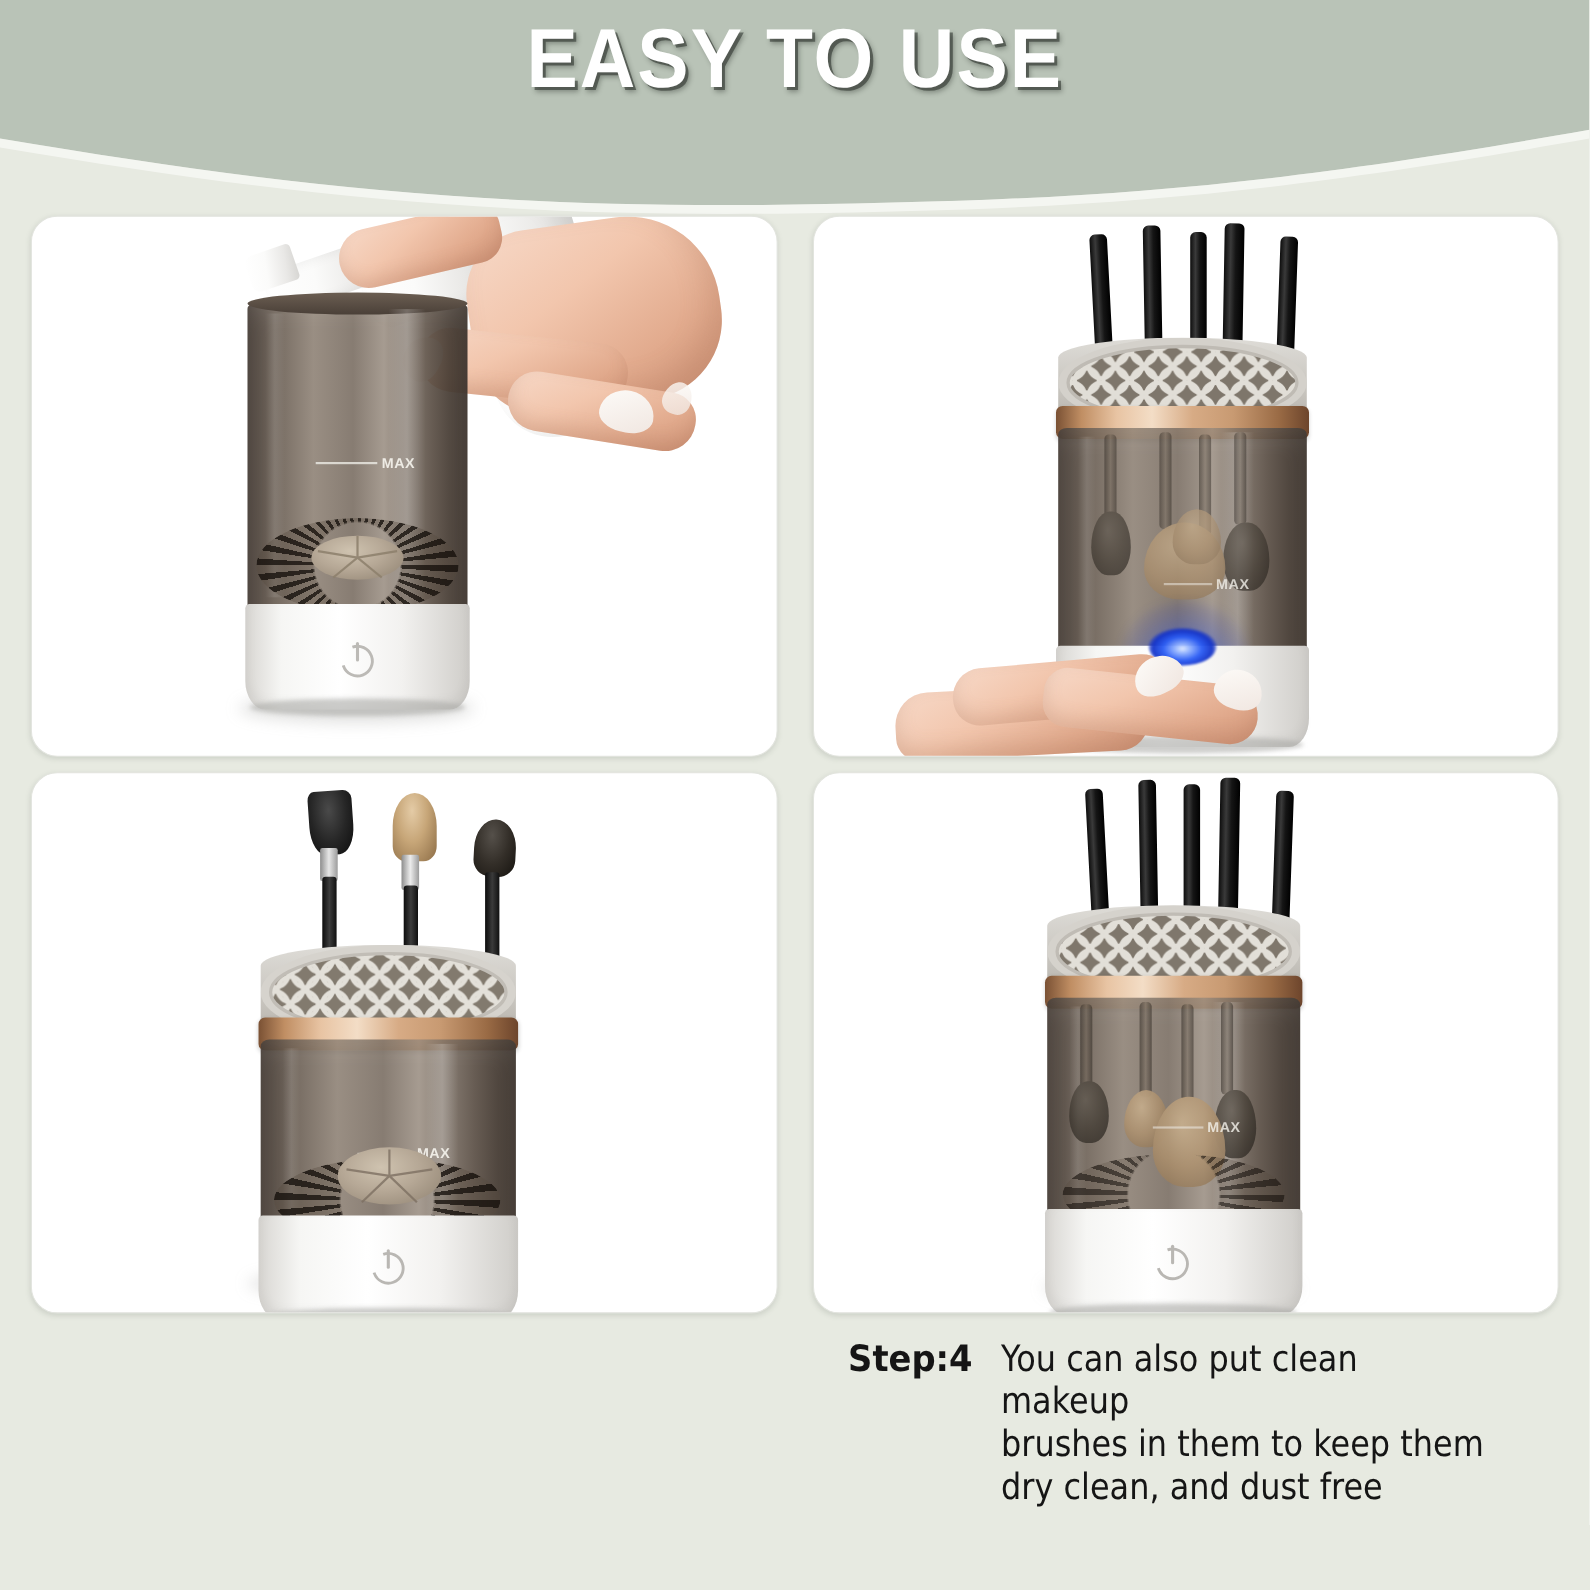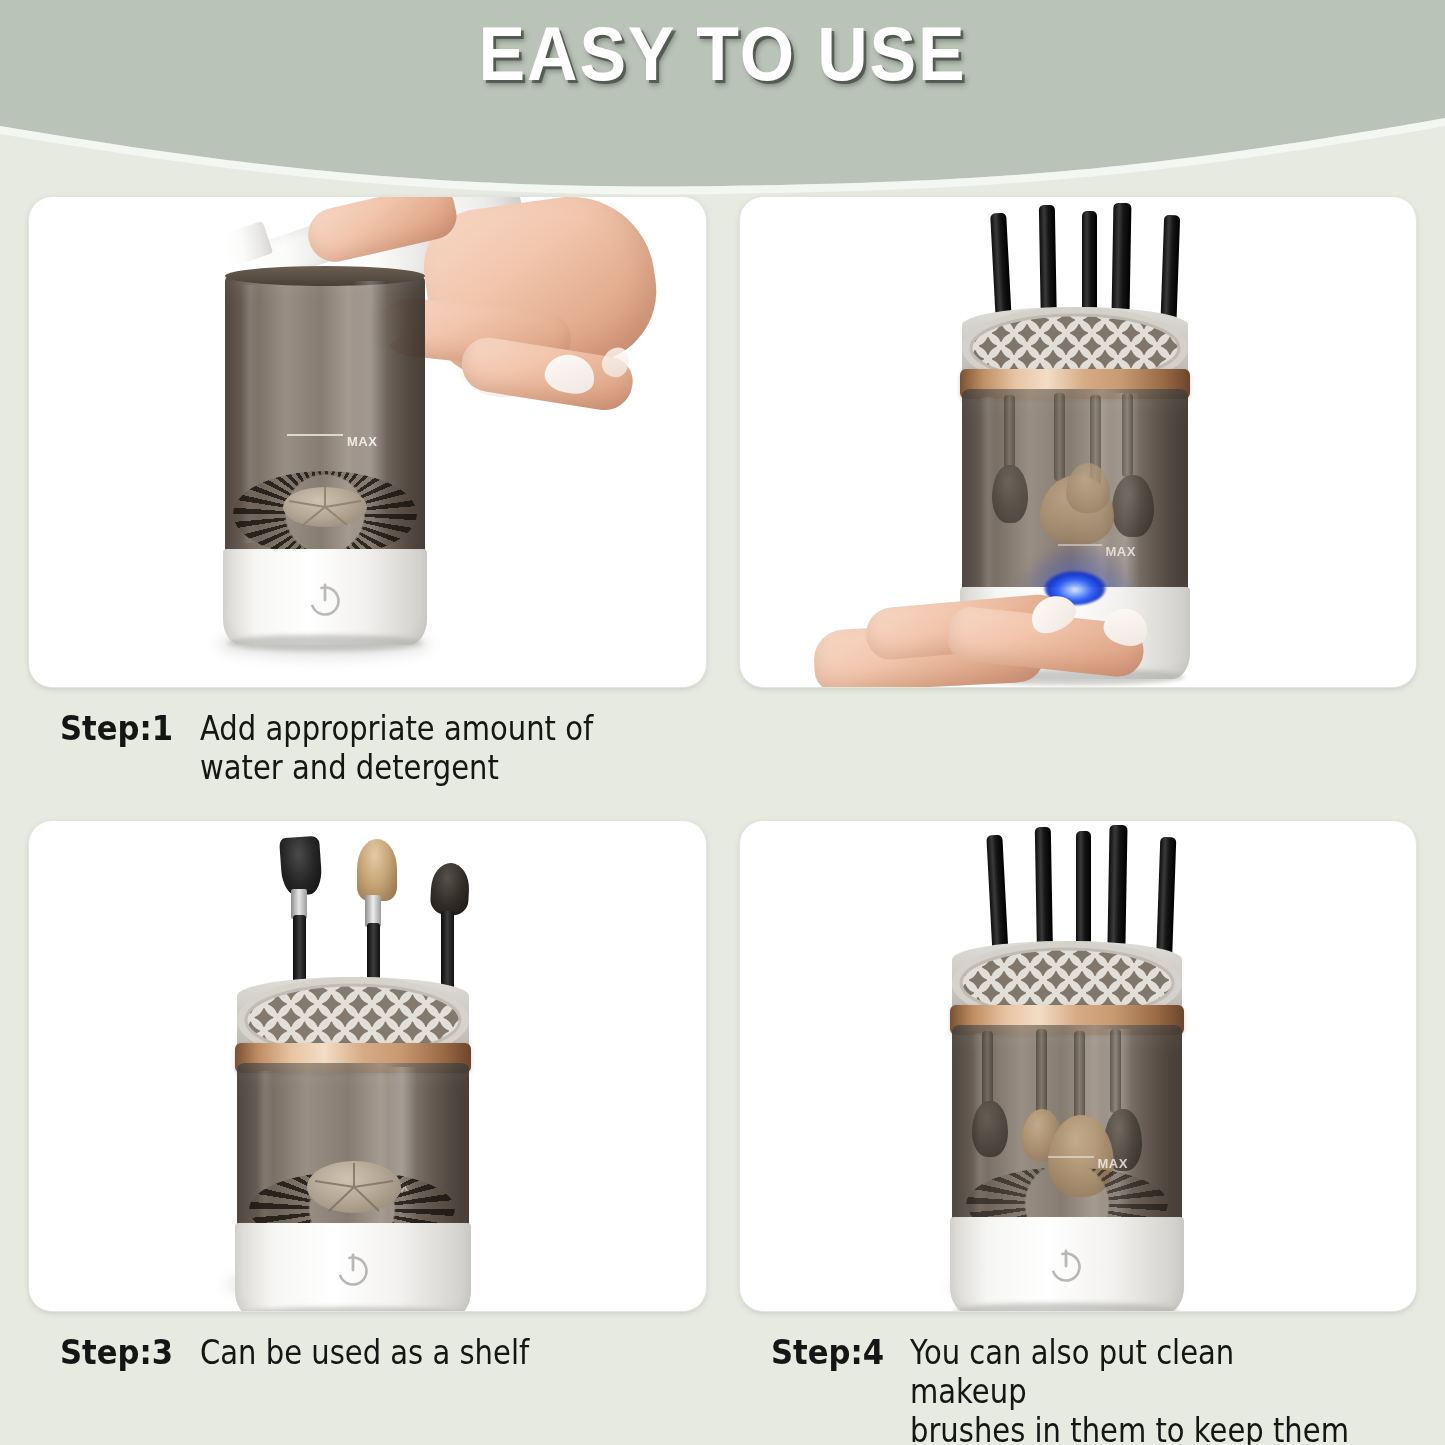--- a/index.html
+++ b/index.html
@@ -135,23 +135,22 @@
     background:rgba(168,168,164,0.55);
     filter:blur(2px);
   }
   .power-icon {
     position:absolute;
     color:#b7b5b1;
   }
 
   .max-line {
     position:absolute;
-    display:flex; 
+    display:flex; align-items:center;
     pointer-events:none;
-    margin-top:21px;
   }
   .max-tick {
     height:2px; width:56px;
     background:rgba(238,236,230,0.80);
   }
   .max-text {
     font-family:"Liberation Sans", sans-serif;
     font-size:13px;
     font-weight:bold;
     letter-spacing:0.5px;
@@ -342,25 +341,20 @@
             <div class="power-icon" style="left:82px; top:30px;">
               <svg width="40" height="40" viewBox="0 0 40 40" style="display:block">
                 <circle cx="20" cy="22" r="13.5" fill="none" stroke="#bcbab6" stroke-width="2.6" stroke-dasharray="64 22" transform="rotate(-110 20 22)"></circle>
                 <line x1="20" y1="6" x2="20" y2="21" stroke="#bcbab6" stroke-width="2.8" stroke-linecap="round"></line>
               </svg>
             </div>
           </div>
         </div>
       </div>
 
-      <div class="caption">
-        <span class="caption-label">Step:1</span>
-        <span class="caption-text">Add appropriate amount of
-water and detergent</span>
-      </div>
     </div>
 
     <div class="step-block">
       <div class="photo-card">
 
         <div class="device">
           <div class="shadow-ellipse" style="left:210px; top:448px; width:230px; height:24px;"></div>
 
           <div class="handle" style="left:254px; top:16px; width:16px; height:148px; transform:rotate(-3deg);"></div>
           <div class="handle" style="left:300px; top:8px; width:16px; height:134px; transform:rotate(-1deg);"></div>
@@ -525,24 +519,20 @@
             <div class="power-icon" style="left:98px; top:26px;">
               <svg width="40" height="40" viewBox="0 0 40 40" style="display:block">
                 <circle cx="20" cy="22" r="13.5" fill="none" stroke="#b9b7b3" stroke-width="2.6" stroke-dasharray="64 22" transform="rotate(-110 20 22)"></circle>
                 <line x1="20" y1="6" x2="20" y2="21" stroke="#b9b7b3" stroke-width="2.8" stroke-linecap="round"></line>
               </svg>
             </div>
           </div>
         </div>
       </div>
 
-      <div class="caption">
-        <span class="caption-label">Step:3</span>
-        <span class="caption-text">Can be used as a shelf</span>
-      </div>
     </div>
 
     <div class="step-block">
       <div class="photo-card">
 
         <div class="device">
           <div class="shadow-ellipse" style="left:208px; top:456px; width:232px; height:24px;"></div>
 
           <div class="handle" style="left:250px; top:14px; width:16px; height:142px; transform:rotate(-3deg);"></div>
           <div class="handle" style="left:296px; top:6px; width:16px; height:140px; transform:rotate(-1deg);"></div>

